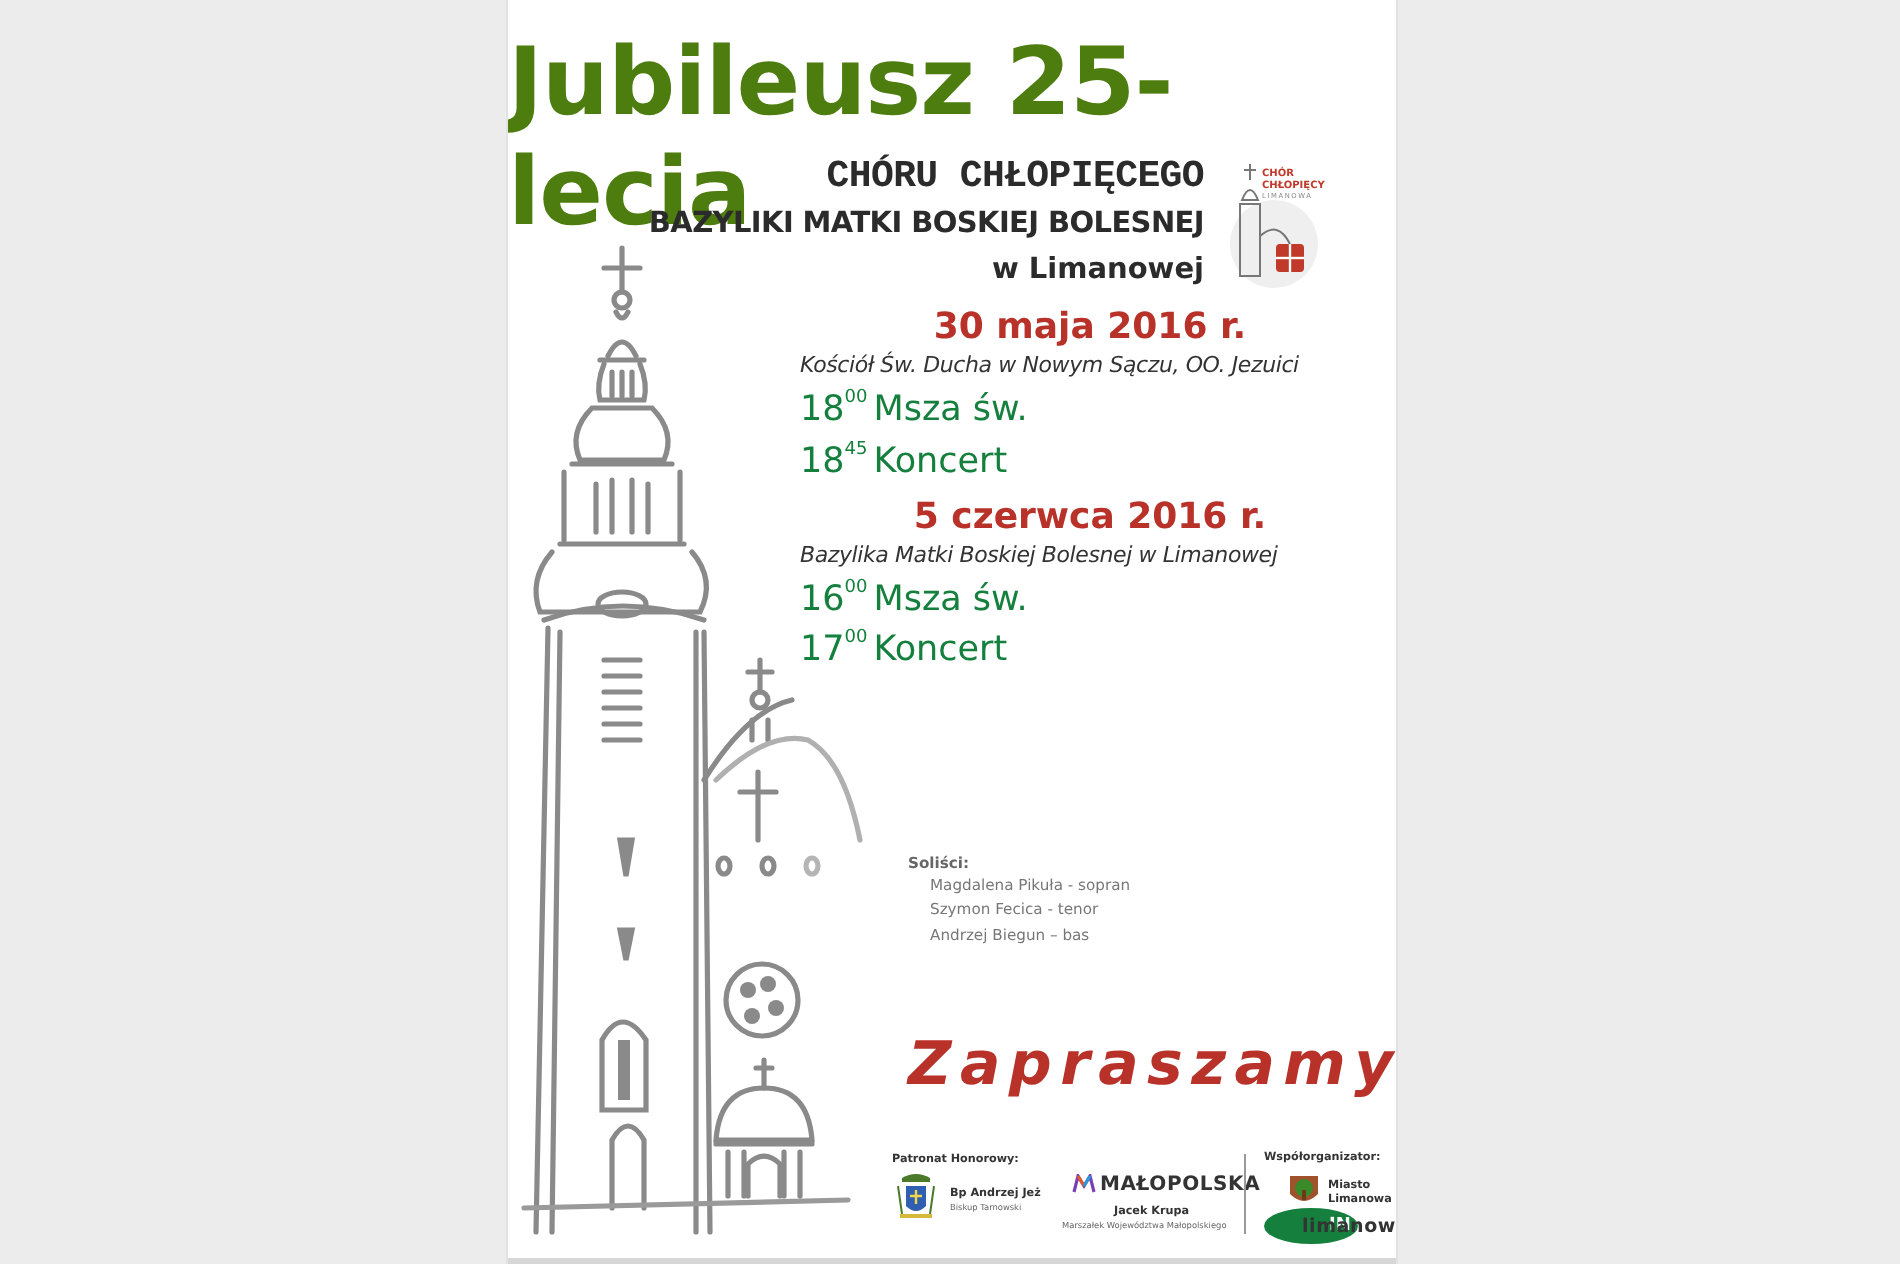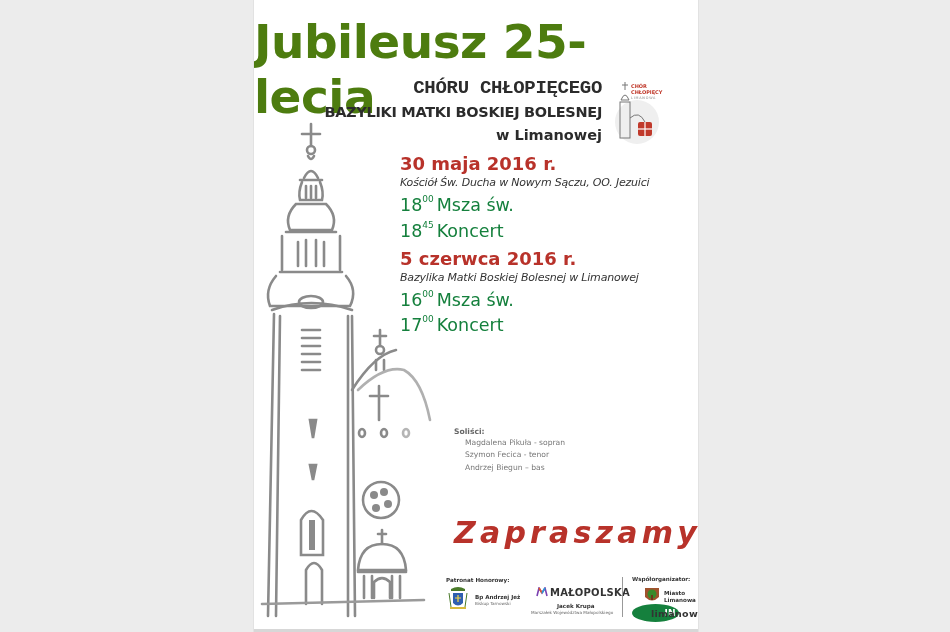--- a/index.html
+++ b/index.html
@@ -35,20 +35,21 @@
       position: absolute; right: 96px; top: 127px; font-size: 14.5px; font-weight: bold; color: #2b2b2b;
       font-family: "DejaVu Sans", sans-serif;
     }
     .choir-logo {
       position: absolute; left: 357px; top: 78px; width: 52px; height: 66px;
     }
     .events { position: absolute; left: 146px; top: 153px; width: 290px; }
     .event-date {
       font-size: 18px; font-weight: bold; color: #b8322a; line-height: 22px;
       font-family: "DejaVu Sans", sans-serif;
+      text-align: center;
     }
     .event-place {
       font-size: 11px; font-style: italic; color: #333; line-height: 15px;
       font-family: "DejaVu Sans", sans-serif; letter-spacing: -0.2px;
     }
     .event-line {
       font-size: 17.5px; color: #15803d; line-height: 22px;
       font-family: "DejaVu Sans", sans-serif;
     }
     .event-line sup { font-size: 9px; position: relative; top: -2px; margin-right: 3px; }

